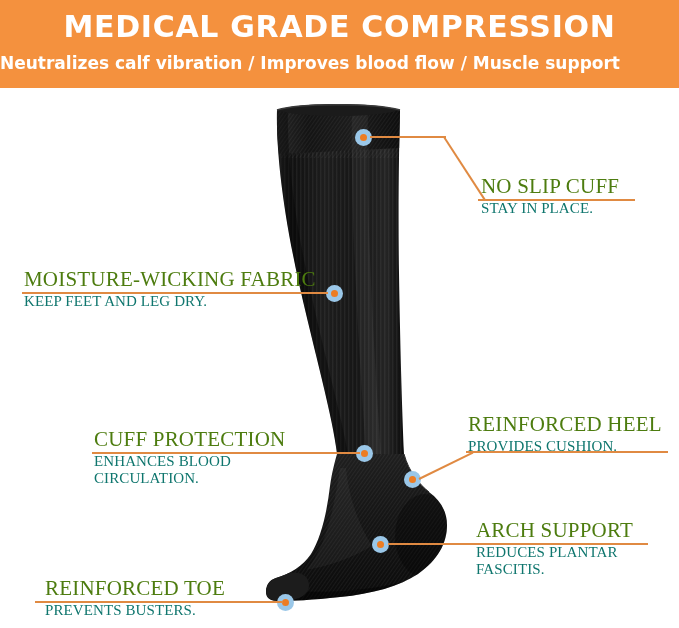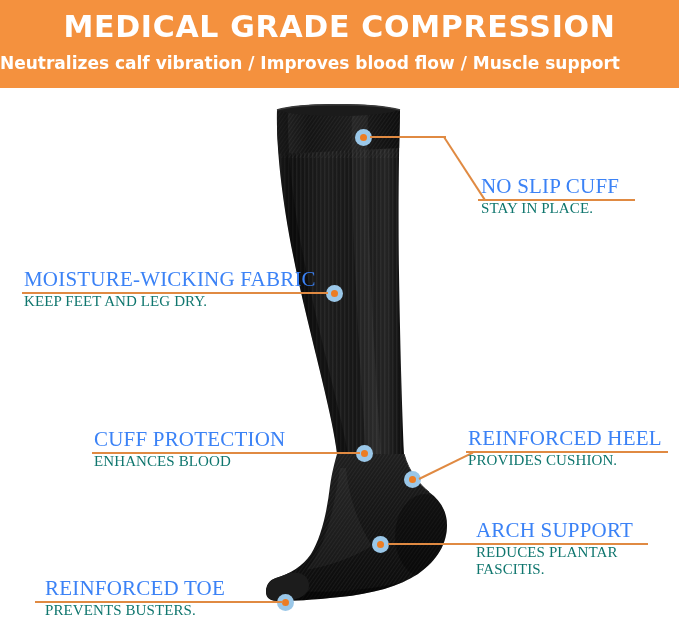--- a/index.html
+++ b/index.html
@@ -61,21 +61,21 @@
 
   
   .callout {
     position: absolute;
     white-space: nowrap;
   }
   .callout .title {
     font-family: "Liberation Serif", serif;
     font-size: 21px;
     letter-spacing: 0.2px;
-    color: #3b82f6;
+    color: #4d7c0f;
     line-height: 23px;
     display: block;
   }
   .callout .sub {
     font-family: "Liberation Serif", serif;
     font-size: 15px;
     letter-spacing: 0.1px;
     color: #0f766e;
     line-height: 17px;
     display: block;
@@ -237,27 +237,28 @@
       <span class="l1">KEEP FEET AND LEG DRY.</span>
     </span>
   </div>
 
   <div class="dot" style="left:356px; top:445px;"></div>
   <div class="rule" style="left:92px; top:452px; width:268px;"></div>
   <div class="callout" style="left:94px; top:428px;">
     <span class="title">CUFF PROTECTION</span>
     <span class="sub">
       <span class="l1">ENHANCES BLOOD</span>
+      <span class="l2">CIRCULATION.</span>
     </span>
   </div>
 
   <div class="dot" style="left:404px; top:471px;"></div>
   <div class="diag" style="left:419px; top:478px; width:60px; transform: rotate(-26deg);"></div>
   <div class="rule" style="left:466px; top:451px; width:202px;"></div>
-  <div class="callout" style="left:468px; top:427px;">
+  <div class="callout" style="left:468px; top:413px;">
     <span class="title">REINFORCED HEEL</span>
     <span class="sub">
       <span class="l1">PROVIDES CUSHION.</span>
     </span>
   </div>
 
   <div class="dot" style="left:372px; top:536px;"></div>
   <div class="rule" style="left:388px; top:543px; width:260px;"></div>
   <div class="callout" style="left:476px; top:519px;">
     <span class="title">ARCH SUPPORT</span>

